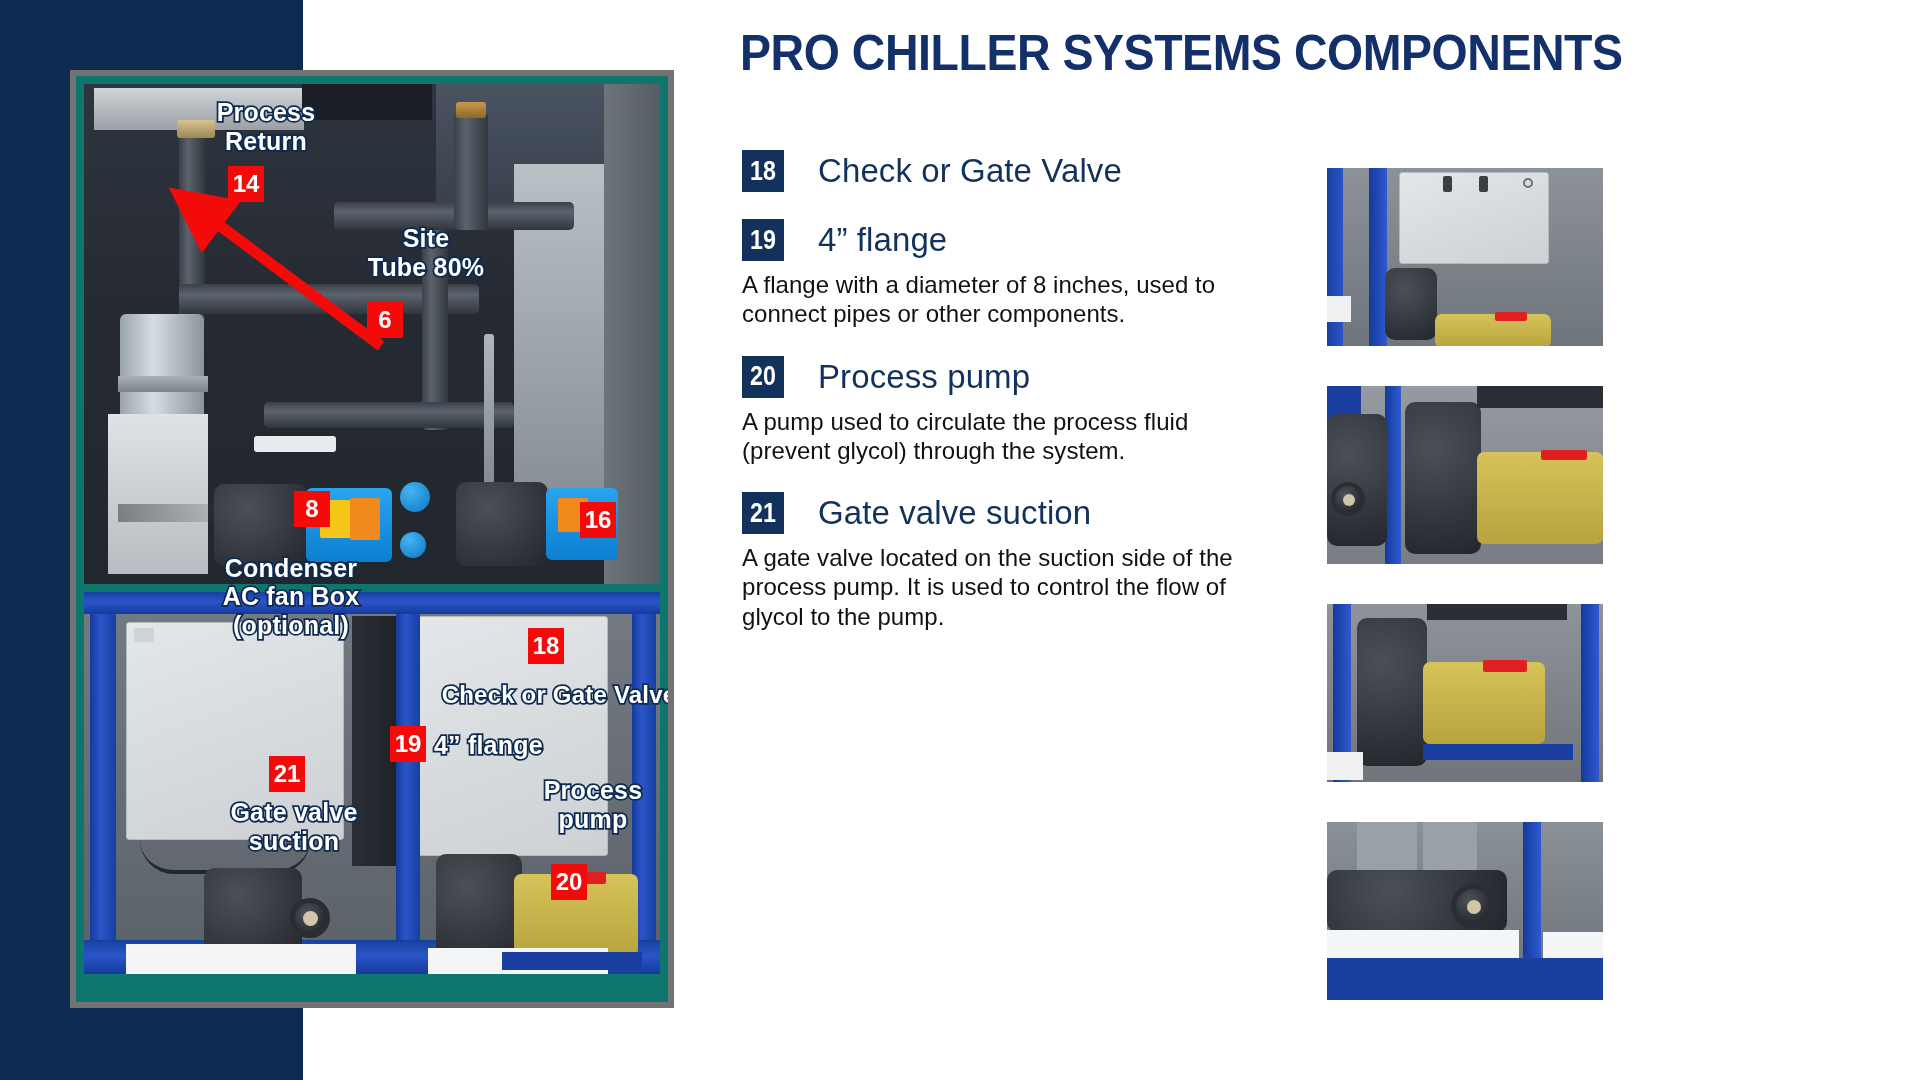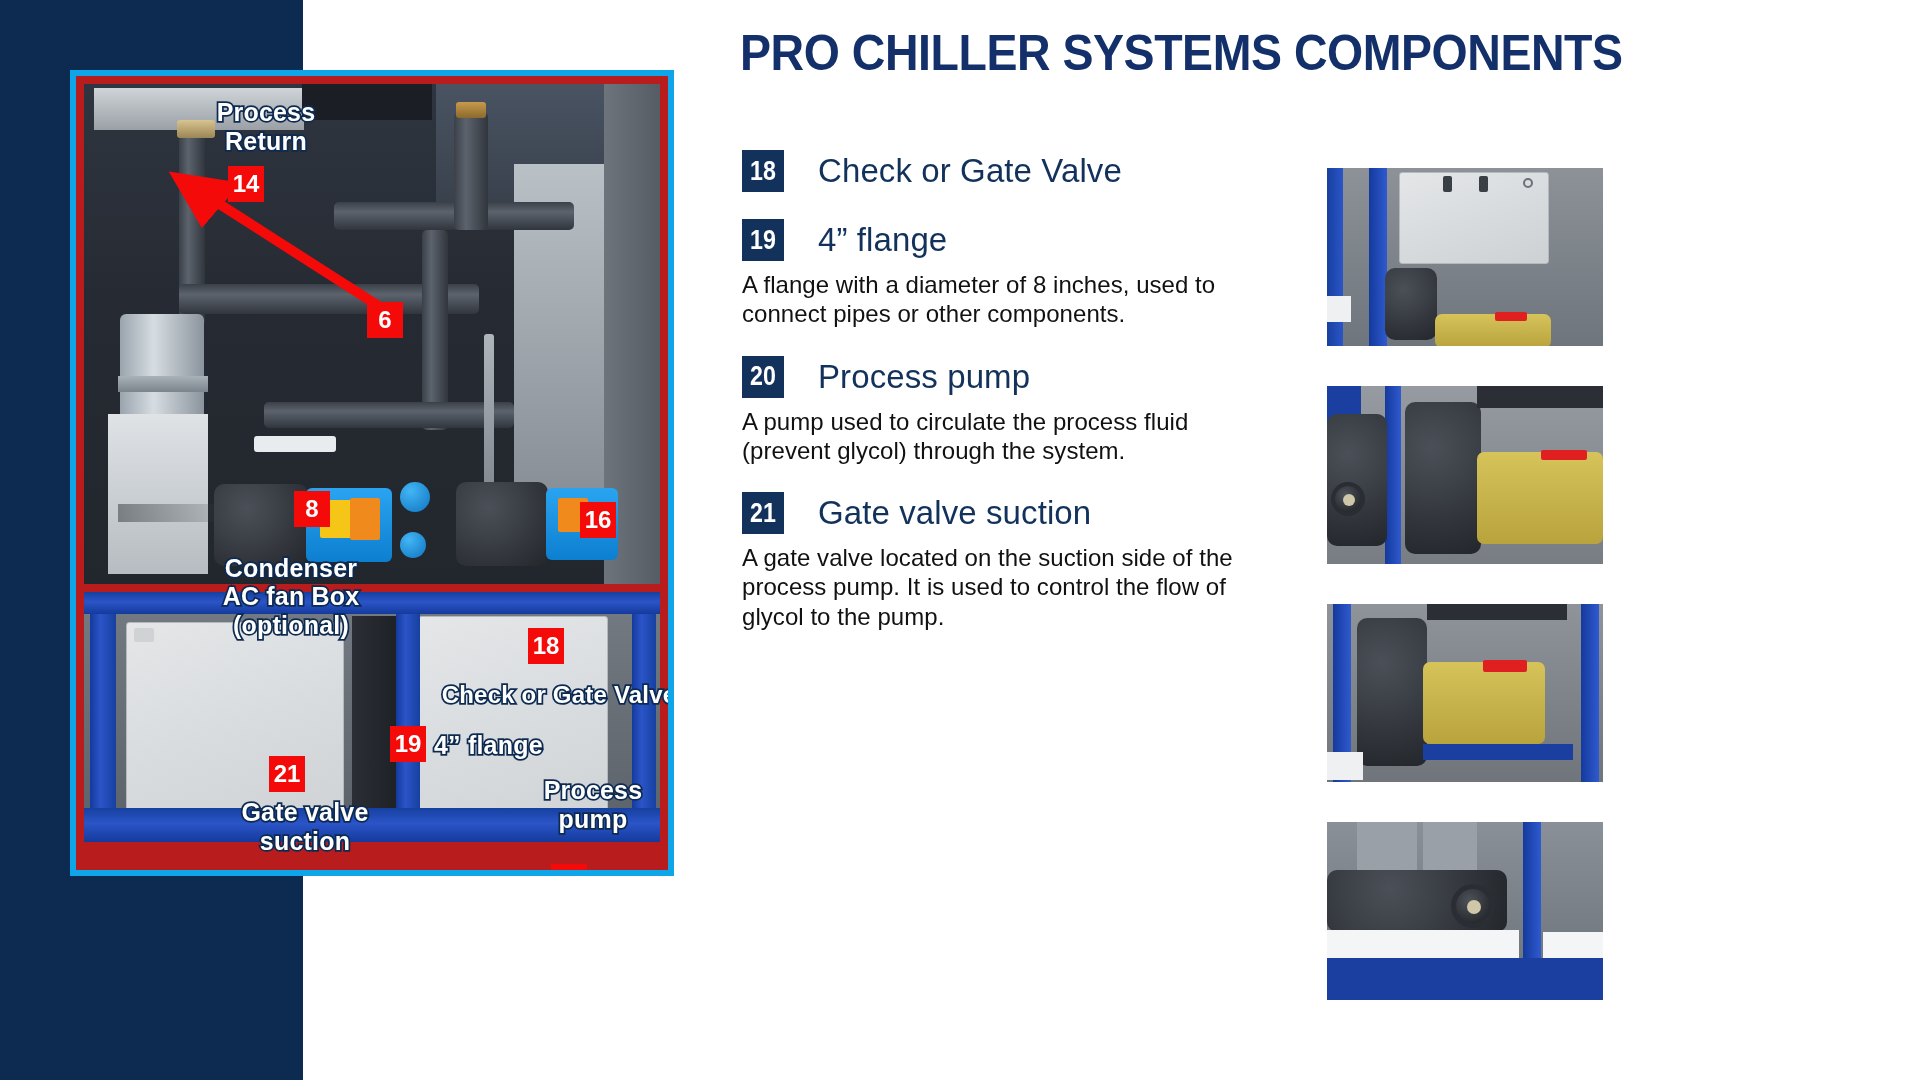--- a/index.html
+++ b/index.html
@@ -19,23 +19,23 @@
     left: 0; top: 0;
     width: 303px; height: 1080px;
     background: #0d2a51;
     z-index: 0;
   }
 
   
   #photo-figure {
     position: absolute;
     left: 70px; top: 70px;
-    width: 604px; height: 806px;
-    border: 6px solid #0ea5e9;
-    background: #b91c1c;
+    width: 604px; height: 938px;
+    border: 6px solid #737373;
+    background: #0f766e;
     z-index: 2;
     overflow: hidden;
   }
 
   .photo-inner {
     position: absolute;
     inset: 0;
     overflow: hidden;
   }
 
@@ -295,40 +295,42 @@
           <polygon points="0,0 6,3 0,6" fill="#f50a0a"></polygon>
         </marker>
       </defs>
       <line x1="305" y1="270" x2="135" y2="143" stroke="#f50a0a" stroke-width="11" marker-end="url(#arrowhead)"></line>
     </svg>
 
     <div class="ph-label" style="left:100px; top:22px; width:180px;">Process
 Return</div>
     <div class="ph-badge" style="left:152px; top:90px;">14</div>
 
+    <div class="ph-label" style="left:250px; top:148px; width:200px;">Site
+Tube 80%</div>
     <div class="ph-badge" style="left:291px; top:226px;">6</div>
 
     <div class="ph-badge" style="left:504px; top:426px;">16</div>
 
     <div class="ph-label" style="left:110px; top:478px; width:210px; line-height:1.13;">Condenser
 AC fan Box
 (optional)</div>
     <div class="ph-badge" style="left:218px; top:415px;">8</div>
 
     <div class="ph-label" style="left:348px; top:605px; width:270px; font-size:24px;">Check or Gate Valve</div>
     <div class="ph-badge" style="left:452px; top:552px;">18</div>
 
     <div class="ph-label" style="left:358px; top:655px; width:140px; text-align:left;">4” flange</div>
     <div class="ph-badge" style="left:314px; top:650px;">19</div>
 
     <div class="ph-label" style="left:442px; top:700px; width:150px;">Process
 pump</div>
     <div class="ph-badge" style="left:475px; top:788px;">20</div>
 
-    <div class="ph-label" style="left:139px; top:722px; width:180px;">Gate valve
+    <div class="ph-label" style="left:128px; top:722px; width:180px;">Gate valve
 suction</div>
     <div class="ph-badge" style="left:193px; top:680px;">21</div>
 
   </div>
 </div>
 
 <h1 id="page-title">PRO CHILLER SYSTEMS COMPONENTS</h1>
 
 <div id="content-column">
 

